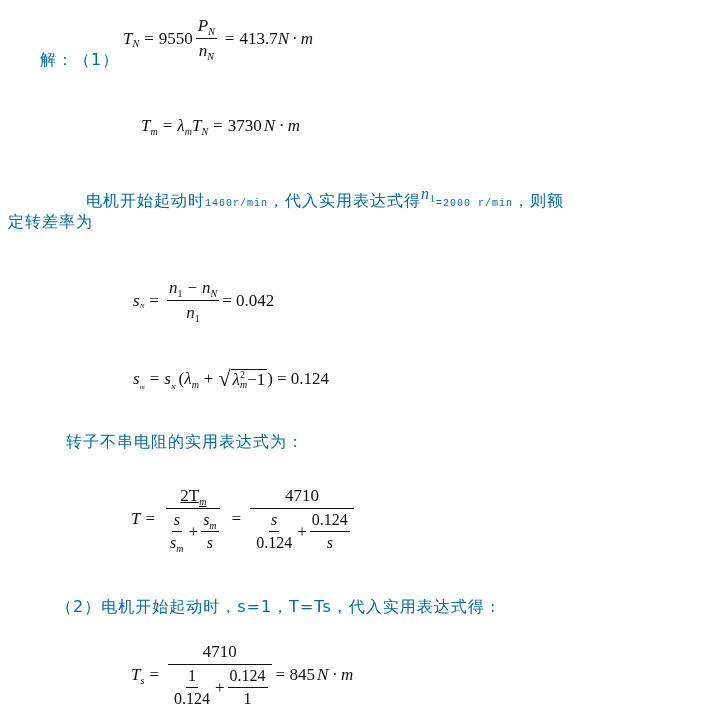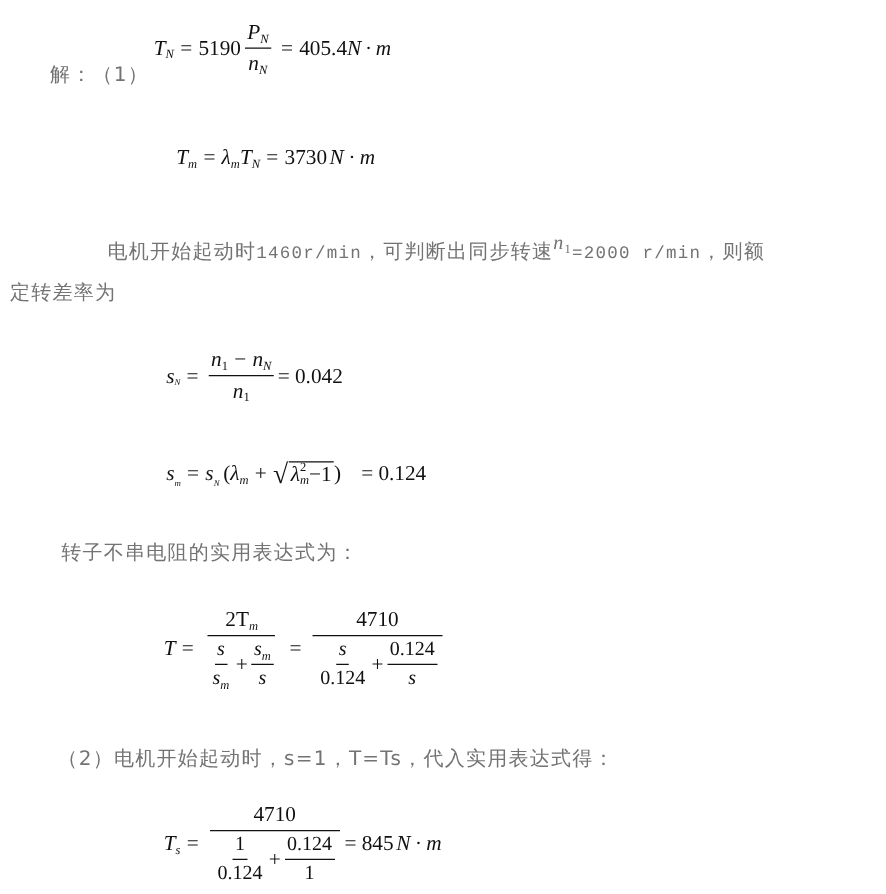--- a/index.html
+++ b/index.html
@@ -1,19 +1,19 @@
 <!DOCTYPE html>
 <html><head>
 <meta charset="utf-8">
 <style>
   html, body { margin: 0; padding: 0; background: #ffffff; }
   body { width: 709px; height: 715px; position: relative; overflow: hidden; color: #1a1a1a; }
   .abs { position: absolute; white-space: nowrap; }
-  .cjk { font-family: "DejaVu Sans", sans-serif; font-size: 16px; color: #737373; letter-spacing: 1px; }
-  .mono { font-family: "Liberation Mono", monospace; font-size: 14px; }
+  .cjk { font-family: "DejaVu Sans", sans-serif; font-size: 16px; color: #0369a1; letter-spacing: 1px; }
+  .mono { font-family: "Liberation Mono", monospace; font-size: 10px; }
   .math { font-family: "Liberation Serif", serif; font-size: 17px; color: #111; display: flex; align-items: center; }
   .i { font-style: italic; }
   .sub { font-size: 10px; font-style: italic; position: relative; top: 5px; }
   .subr { font-size: 10px; position: relative; top: 5px; }
   .frac { display: inline-flex; flex-direction: column; align-items: center; vertical-align: middle; margin: 0 3px; }
   .frac > .num { padding: 0 2px 2px 2px; border-bottom: 1px solid #111; text-align: center; display: flex; align-items: center; justify-content: center; }
   .frac > .den { padding: 2px 2px 0 2px; text-align: center; display: flex; align-items: center; justify-content: center; }
   .op { margin: 0 5px; }
   .sqrt { display: inline-flex; align-items: flex-end; }
   .sqrt .rad { border-top: 1px solid #111; padding: 0 2px; display: inline-flex; align-items: center; }
@@ -22,55 +22,55 @@
 </style>
 </head>
 <body>
 
 <div class="abs cjk" style="left:40px; top:50px;">解：（1）</div>
 
 <div class="abs math" style="left:123px; top:16px;">
   <span class="i">T</span>
     <span class="sub">N</span>
   <span class="op">=</span>
-  <span>5190</span>
+  <span>9550</span>
   <span class="frac">
     <span class="num">
         <span class="i">P</span>
         <span class="sub">N</span>
       </span>
     <span class="den">
         <span class="i">n</span>
         <span class="sub">N</span>
       </span>
   </span>
   <span class="op">=</span>
-  <span>405.4</span>
+  <span>413.7</span>
   <span class="i">N</span>
   <span style="margin:0 3px;">·</span>
   <span class="i">m</span>
 </div>
 
 <div class="abs math" style="left:141px; top:116px;">
   <span class="i">T</span>
     <span class="sub">m</span>
   <span class="op">=</span>
   <span class="i">λ</span>
     <span class="sub">m</span>
   <span class="i">T</span>
     <span class="sub">N</span>
   <span class="op">=</span>
   <span>3730</span>
   <span class="i" style="margin-left:2px;">N · m</span>
 </div>
 
 <div class="abs cjk" style="left:86px; top:191px;">
-  <span>电机开始起动时</span><span class="mono">1460r/min</span><span>，可判断出同步转速</span><span style="font-family:'Liberation Serif',serif; font-style:italic; position:relative; top:-7px;">n</span><span style="font-family:'Liberation Serif',serif; font-size:10px; position:relative; top:-4px;">1</span><span class="mono">=2000 r/min</span><span>，则额</span>
-</div>
-<div class="abs cjk" style="left:8px; top:224px;">定转差率为</div>
+  <span>电机开始起动时</span><span class="mono">1460r/min</span><span>，代入实用表达式得</span><span style="font-family:'Liberation Serif',serif; font-style:italic; position:relative; top:-7px;">n</span><span style="font-family:'Liberation Serif',serif; font-size:10px; position:relative; top:-4px;">1</span><span class="mono">=2000 r/min</span><span>，则额</span>
+</div>
+<div class="abs cjk" style="left:8px; top:212px;">定转差率为</div>
 
 <div class="abs math" style="left:133px; top:278px;">
   <span class="i">s</span>
     <span class="sub" style="font-size:7px;">N</span>
   <span class="op">=</span>
   <span class="frac">
     <span class="num">
         <span class="i">n</span>
         <span class="subr">1</span>
         <span class="op">−</span>
@@ -100,30 +100,30 @@
     <span class="rad">
         <span class="i">λ</span>
         <span style="display:inline-flex; flex-direction:column; font-size:10px; line-height:1;">
           <span>2</span>
           <span class="i">m</span>
         </span>
         <span>−1</span>
       </span>
   </span>
   <span>)</span>
-  <span style="margin-left:16px;">= 0.124</span>
-</div>
-
-<div class="abs cjk" style="left:49px; top:432px;">转子不串电阻的实用表达式为：</div>
+  <span style="margin-left:4px;">= 0.124</span>
+</div>
+
+<div class="abs cjk" style="left:66px; top:432px;">转子不串电阻的实用表达式为：</div>
 
 <div class="abs math" style="left:131px; top:486px;">
   <span class="i">T</span>
   <span class="op">=</span>
   <span class="frac">
-    <span class="num" style="min-width:50px;">
+    <span class="num" style="min-width:50px;text-decoration:underline;">
         <span>2T</span>
         <span class="sub">m</span>
       </span>
     <span class="den">
       <span class="frac small-frac">
           <span class="num">
             <span class="i">s</span>
           </span>
           <span class="den">
             <span class="i">s</span>
@@ -162,21 +162,21 @@
             <span>0.124</span>
           </span>
           <span class="den">
             <span class="i">s</span>
           </span>
         </span>
     </span>
   </span>
 </div>
 
-<div class="abs cjk" style="left:46px; top:597px;">（2）电机开始起动时，s=1，T=Ts，代入实用表达式得：</div>
+<div class="abs cjk" style="left:56px; top:597px;">（2）电机开始起动时，s=1，T=Ts，代入实用表达式得：</div>
 
 <div class="abs math" style="left:131px; top:642px;">
   <span class="i">T</span>
     <span class="sub">s</span>
   <span class="op">=</span>
   <span class="frac">
     <span class="num" style="min-width:100px;">
         <span>4710</span>
       </span>
     <span class="den">

